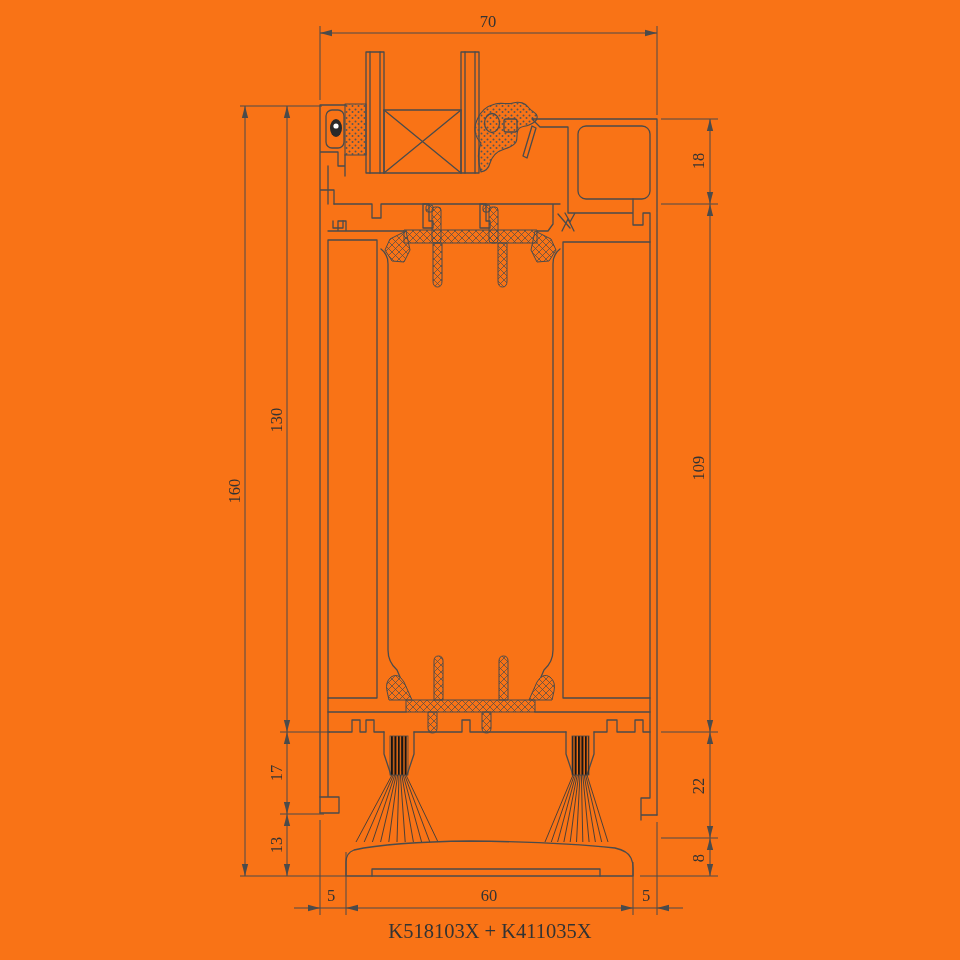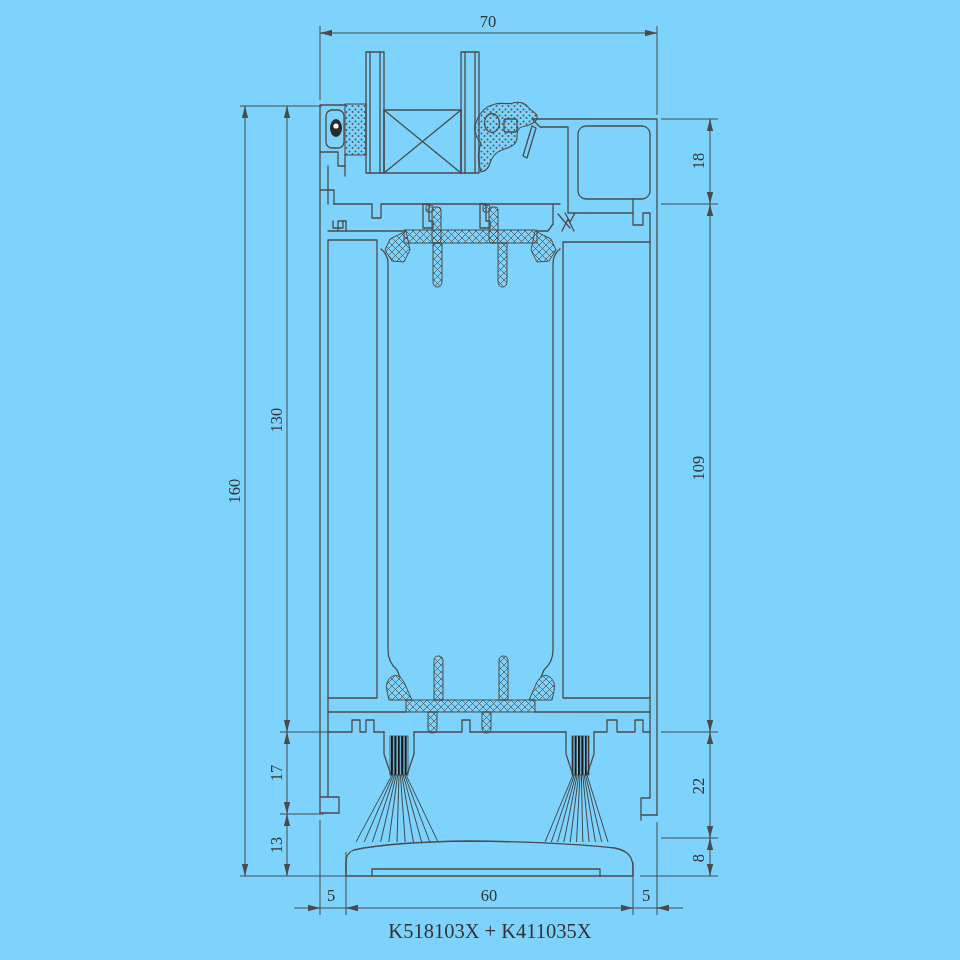--- a/index.html
+++ b/index.html
@@ -1,16 +1,16 @@
 <!DOCTYPE html>
 <html><head>
 <meta charset="utf-8">
 <style>
   html,body{margin:0;padding:0;background:#ffffff;}
-  .canvas{width:960px;height:960px;position:relative;background:#7dd3fc;overflow:hidden;}
+  .canvas{width:960px;height:960px;position:relative;background:#f97316;overflow:hidden;}
   svg{display:block;}
   text{font-family:"Liberation Serif","DejaVu Serif",serif;fill:#333333;}
   .dimtxt{font-size:16.5px;}
   .lbltxt{font-size:20.5px;}
   .dimln{stroke:#4b4b4b;stroke-width:1;fill:none;}
   .prof{stroke:#4b4b4b;stroke-width:1.3;fill:none;stroke-linejoin:round;stroke-linecap:round;}
   .hatch{stroke:#4b4b4b;stroke-width:1;fill:url(#xh);stroke-linejoin:round;}
   .stip{stroke:#4b4b4b;stroke-width:1.1;fill:url(#stipple);stroke-linejoin:round;}
 </style>
 </head>

